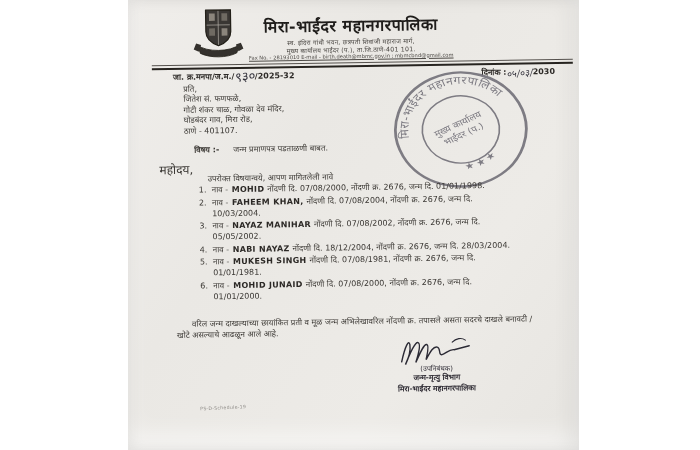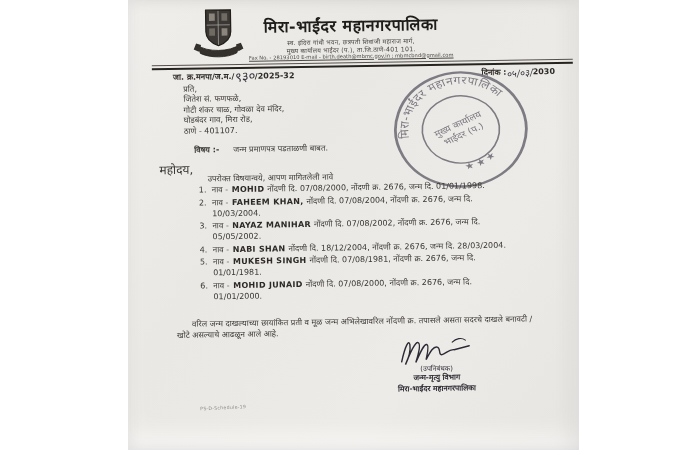--- a/index.html
+++ b/index.html
@@ -152,21 +152,21 @@
             <span class="li-body"><span>नाव - </span><span class="li-name">FAHEEM KHAN,</span><span>नोंदणी दि. 07/08/2004, नोंदणी क्र. 2676, जन्म दि. 10/03/2004.</span></span>
           </div>
 
           <div class="list-item">
             <span class="li-no">3.</span>
             <span class="li-body"><span>नाव - </span><span class="li-name">NAYAZ MANIHAR</span><span>नोंदणी दि. 07/08/2002, नोंदणी क्र. 2676, जन्म दि. 05/05/2002.</span></span>
           </div>
 
           <div class="list-item">
             <span class="li-no">4.</span>
-            <span class="li-body"><span>नाव - </span><span class="li-name">NABI SHAN</span><span>नोंदणी दि. 18/12/2004, नोंदणी क्र. 2676, जन्म दि. 28/03/2004.</span></span>
+            <span class="li-body"><span>नाव - </span><span class="li-name">NABI NAYAZ</span><span>नोंदणी दि. 18/12/2004, नोंदणी क्र. 2676, जन्म दि. 28/03/2004.</span></span>
           </div>
 
           <div class="list-item">
             <span class="li-no">5.</span>
             <span class="li-body"><span>नाव - </span><span class="li-name">MUKESH SINGH</span><span>नोंदणी दि. 07/08/1981, नोंदणी क्र. 2676, जन्म दि. 01/01/1981.</span></span>
           </div>
 
           <div class="list-item">
             <span class="li-no">6.</span>
             <span class="li-body"><span>नाव - </span><span class="li-name">MOHID JUNAID</span><span>नोंदणी दि. 07/08/2000, नोंदणी क्र. 2676, जन्म दि. 01/01/2000.</span></span>

